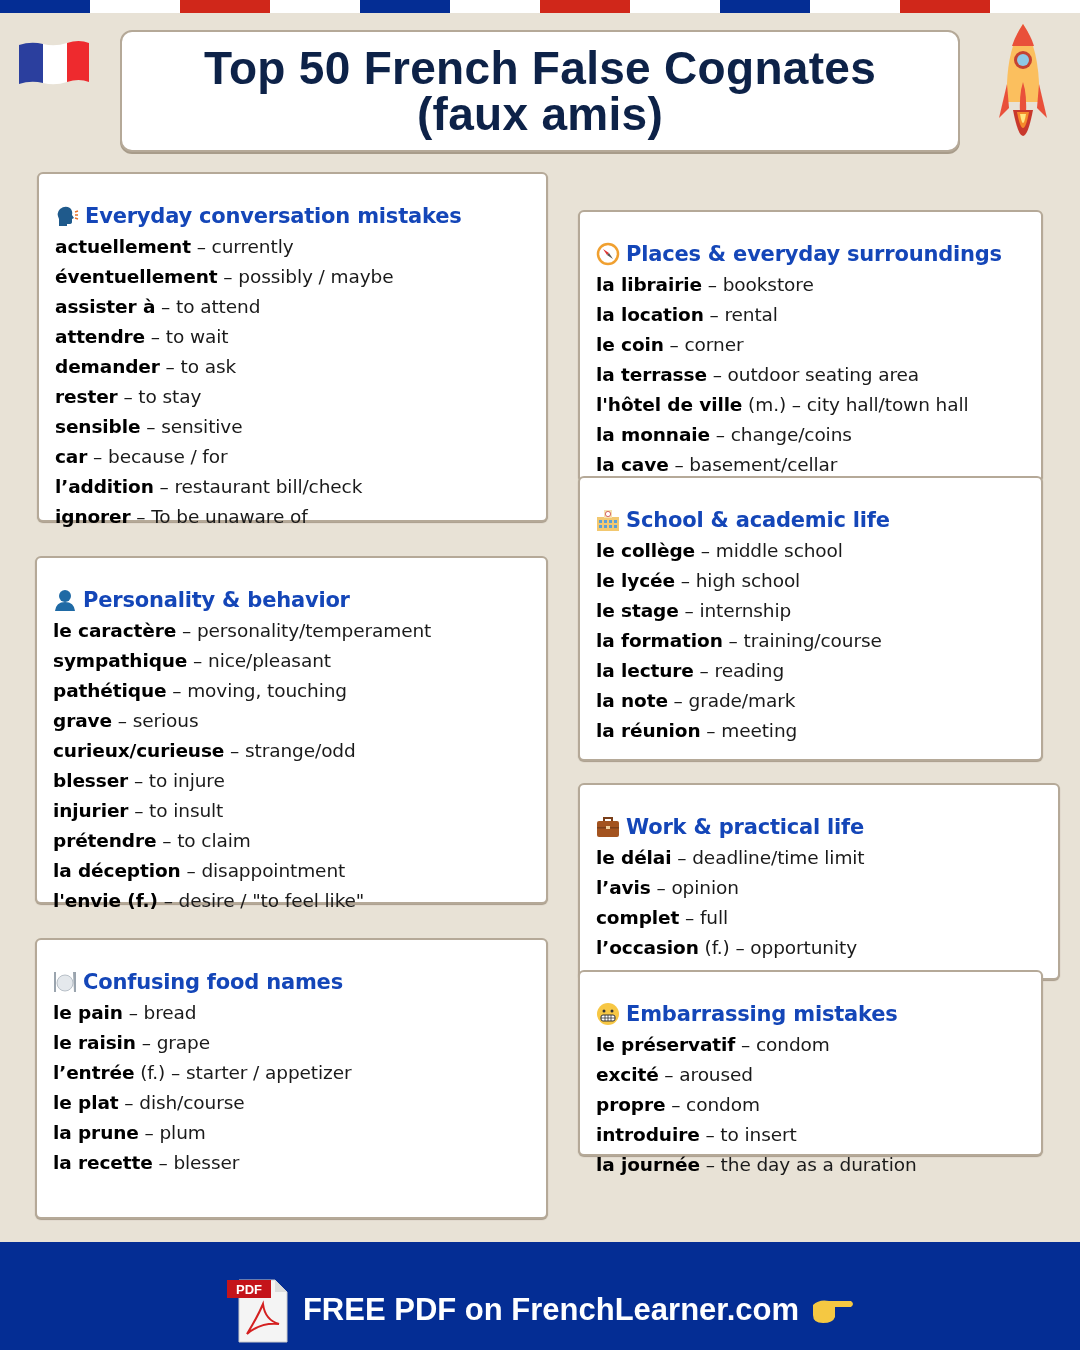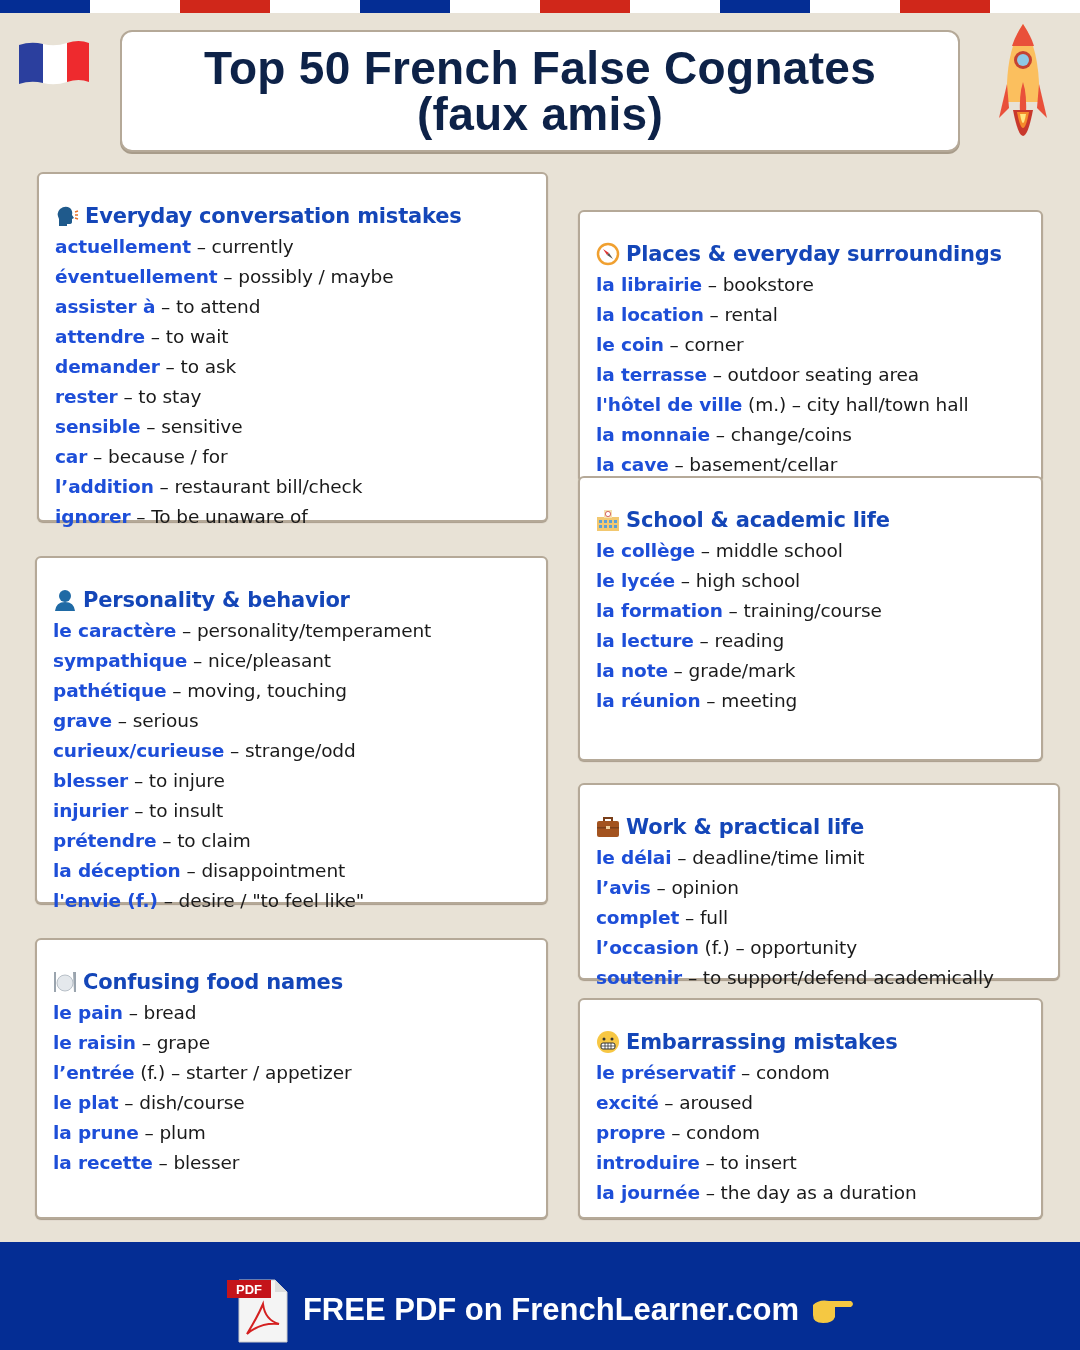--- a/index.html
+++ b/index.html
@@ -32,21 +32,21 @@
   }
   .card-title {
     display: flex; align-items: center; height: 28px; margin-bottom: 2px;
   }
   .card-title .ico { width: 24px; height: 24px; margin-right: 6px; display: inline-block; }
   .card-title .txt {
     color: #1446b8; font-weight: 700; font-size: 21px; font-family: "DejaVu Sans", sans-serif;
     letter-spacing: -0.2px;
   }
   .entry { font-size: 18.5px; line-height: 30px; height: 30px; white-space: nowrap; color: #1a1a1a; letter-spacing: -0.1px; }
-  .entry b { font-weight: 700; color: #1d4ed8; }
+  .entry b { font-weight: 700; color: #000000; }
   .footer {
     position: absolute; left: 0; top: 1242px; width: 1080px; height: 136px;
     background: #042d94; display: flex; align-items: center; justify-content: center;
   }
   .footer .pdf { width: 66px; height: 68px; margin-right: 12px; position: relative; }
   .footer .ftext {
     color: #fff; font-family: "Liberation Sans", sans-serif; font-weight: 700; font-size: 31px;
   }
   .footer .hand { width: 46px; height: 30px; margin-left: 10px; }
 </style>
@@ -190,20 +190,21 @@
           <rect x="8" y="17" width="3" height="3"></rect>
           <rect x="13" y="17" width="3" height="3"></rect>
           <rect x="18" y="17" width="3" height="3"></rect>
       </g>
     </svg>
     <span class="txt">School &amp; academic life</span>
   </div>
   <div class="entries">
       <div class="entry"><b>le collège</b><span> – </span><span>middle school</span></div>
       <div class="entry"><b>le lycée</b><span> – </span><span>high school</span></div>
+      <div class="entry"><b>le stage</b><span> – </span><span>internship</span></div>
       <div class="entry"><b>la formation</b><span> – </span><span>training/course</span></div>
       <div class="entry"><b>la lecture</b><span> – </span><span>reading</span></div>
       <div class="entry"><b>la note</b><span> – </span><span>grade/mark</span></div>
       <div class="entry"><b>la réunion</b><span> – </span><span>meeting</span></div>
     </div>
 </div>
 
 <div class="card" style="left:578px;top:783px;width:482px;height:197px;">
   <div class="card-title">
     <svg class="ico" viewBox="0 0 24 24">
@@ -216,21 +217,21 @@
   </div>
   <div class="entries">
       <div class="entry"><b>le délai</b><span> – </span><span>deadline/time limit</span></div>
       <div class="entry"><b>l’avis</b><span> – </span><span>opinion</span></div>
       <div class="entry"><b>complet</b><span> – </span><span>full</span></div>
       <div class="entry"><b>l’occasion</b><span> (f.)</span><span> – </span><span>opportunity</span></div>
       <div class="entry"><b>soutenir</b><span> – </span><span>to support/defend academically</span></div>
     </div>
 </div>
 
-<div class="card" style="left:578px;top:998px;width:465px;height:221px;">
+<div class="card" style="left:578px;top:970px;width:465px;height:186px;">
   <div class="card-title">
     <svg class="ico" viewBox="0 0 24 24">
       <circle cx="12" cy="12" r="11" fill="#f7c744"></circle>
       <circle cx="8" cy="9" r="1.5" fill="#333"></circle>
         <circle cx="16" cy="9" r="1.5" fill="#333"></circle>
       <rect x="5" y="13" width="14" height="6" rx="2" fill="#fff" stroke="#333" stroke-width="1"></rect>
       <path d="M5 16 L19 16 M9 13 L9 19 M12 13 L12 19 M15 13 L15 19" stroke="#333" stroke-width="0.8"></path>
     </svg>
     <span class="txt">Embarrassing mistakes</span>
   </div>

